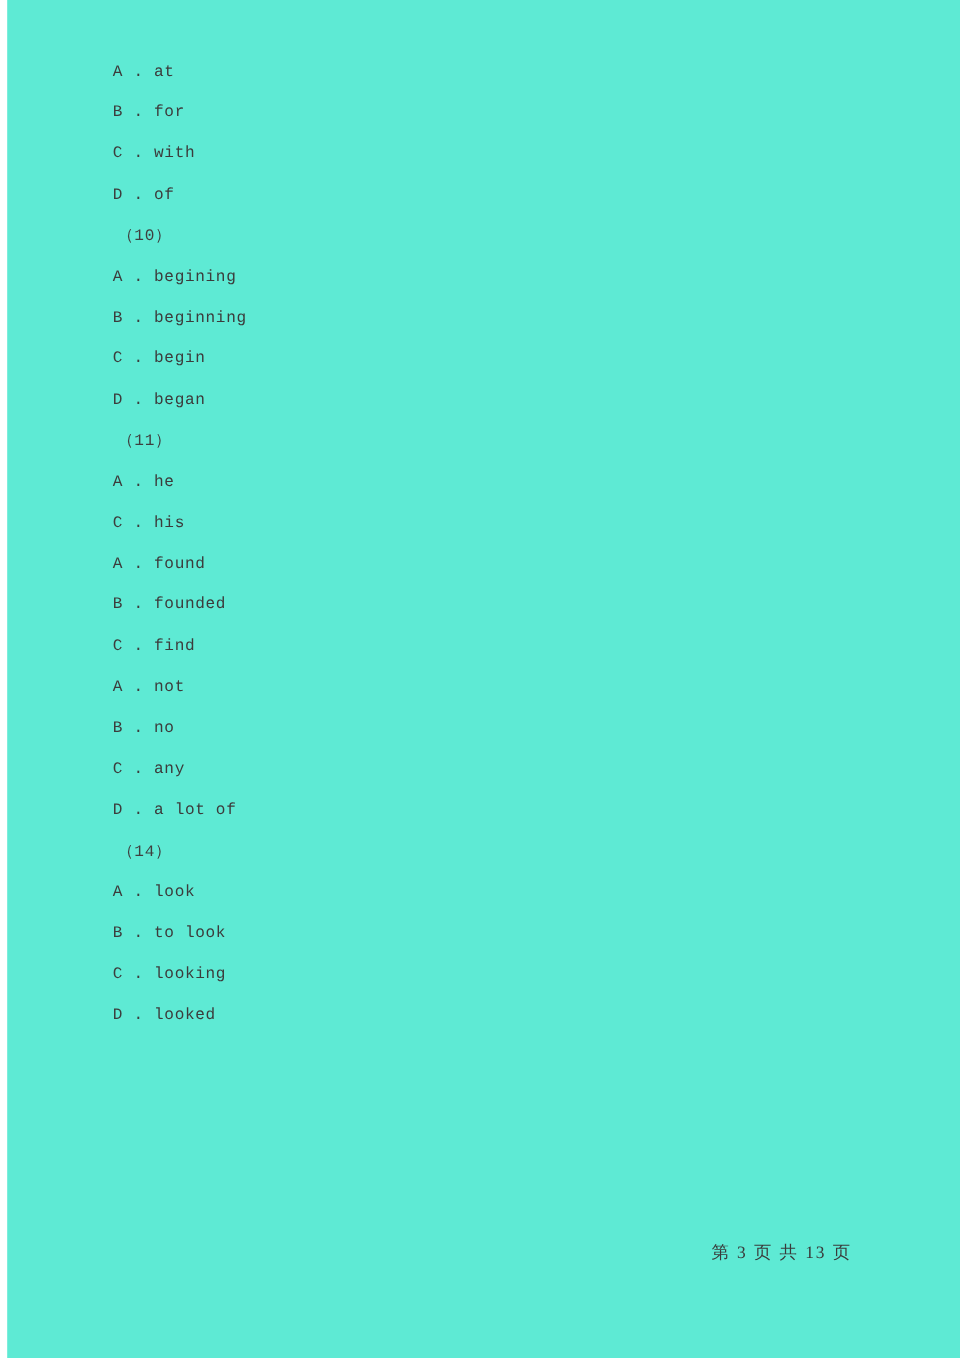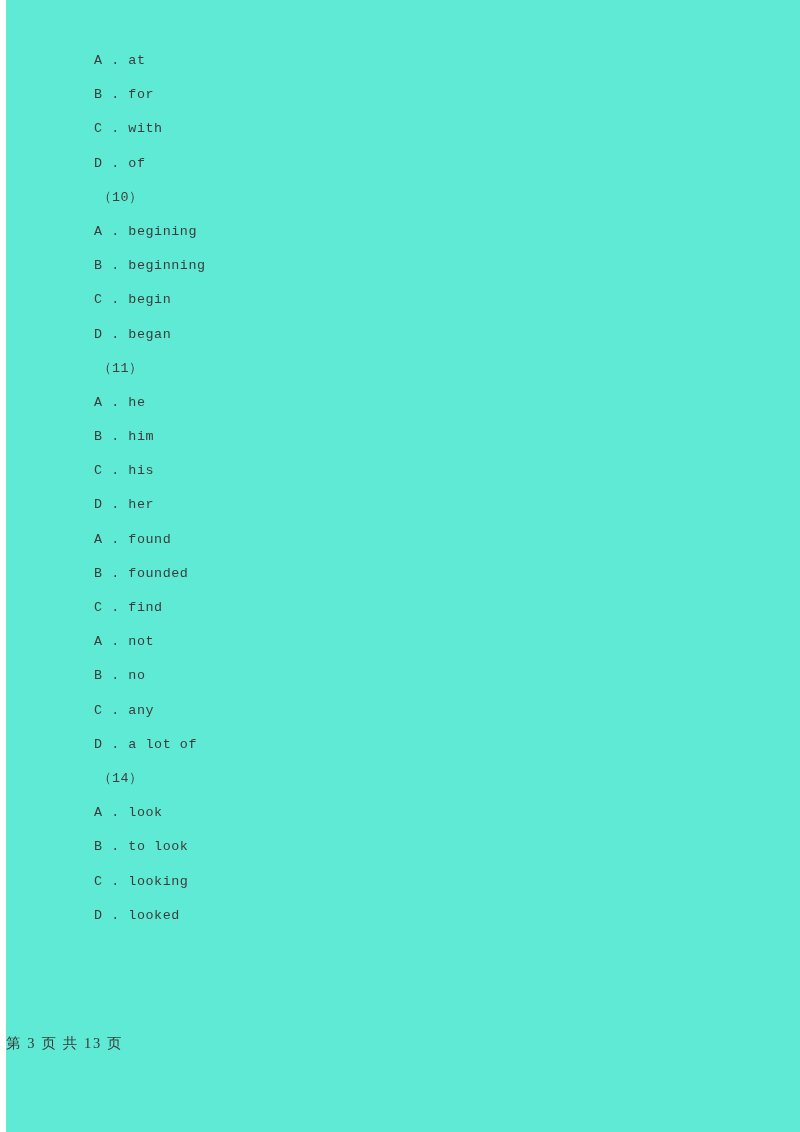--- a/index.html
+++ b/index.html
@@ -63,21 +63,21 @@
   .opt-text {
     display: inline;
   }
 
   
   .footer {
     position: absolute;
     left: 0;
     top: 1034px;
     width: 704px;
-    text-align: left;
+    text-align: right;
   }
   .footer-text {
     display: inline-block;
     font-family: "Liberation Serif", "DejaVu Serif", serif;
     font-size: 14.5px;
     color: #3a3a3a;
     letter-spacing: 1.6px;
     white-space: pre;
   }
 </style>
@@ -91,23 +91,21 @@
       <div class="line option"><span class="opt-letter">B</span><span class="opt-sep"> . </span><span class="opt-text">for</span></div>
       <div class="line option"><span class="opt-letter">C</span><span class="opt-sep"> . </span><span class="opt-text">with</span></div>
       <div class="line option"><span class="opt-letter">D</span><span class="opt-sep"> . </span><span class="opt-text">of</span></div>
       <div class="line qnum">（10）</div>
       <div class="line option"><span class="opt-letter">A</span><span class="opt-sep"> . </span><span class="opt-text">begining</span></div>
       <div class="line option"><span class="opt-letter">B</span><span class="opt-sep"> . </span><span class="opt-text">beginning</span></div>
       <div class="line option"><span class="opt-letter">C</span><span class="opt-sep"> . </span><span class="opt-text">begin</span></div>
       <div class="line option"><span class="opt-letter">D</span><span class="opt-sep"> . </span><span class="opt-text">began</span></div>
       <div class="line qnum">（11）</div>
       <div class="line option"><span class="opt-letter">A</span><span class="opt-sep"> . </span><span class="opt-text">he</span></div>
-      <div class="line option"><span class="opt-letter">B</span><span class="opt-sep"> . </span><span class="opt-text">him</span></div>
       <div class="line option"><span class="opt-letter">C</span><span class="opt-sep"> . </span><span class="opt-text">his</span></div>
-      <div class="line option"><span class="opt-letter">D</span><span class="opt-sep"> . </span><span class="opt-text">her</span></div>
       <div class="line option"><span class="opt-letter">A</span><span class="opt-sep"> . </span><span class="opt-text">found</span></div>
       <div class="line option"><span class="opt-letter">B</span><span class="opt-sep"> . </span><span class="opt-text">founded</span></div>
       <div class="line option"><span class="opt-letter">C</span><span class="opt-sep"> . </span><span class="opt-text">find</span></div>
       <div class="line option"><span class="opt-letter">A</span><span class="opt-sep"> . </span><span class="opt-text">not</span></div>
       <div class="line option"><span class="opt-letter">B</span><span class="opt-sep"> . </span><span class="opt-text">no</span></div>
       <div class="line option"><span class="opt-letter">C</span><span class="opt-sep"> . </span><span class="opt-text">any</span></div>
       <div class="line option"><span class="opt-letter">D</span><span class="opt-sep"> . </span><span class="opt-text">a lot of</span></div>
       <div class="line qnum">（14）</div>
       <div class="line option"><span class="opt-letter">A</span><span class="opt-sep"> . </span><span class="opt-text">look</span></div>
       <div class="line option"><span class="opt-letter">B</span><span class="opt-sep"> . </span><span class="opt-text">to look</span></div>

